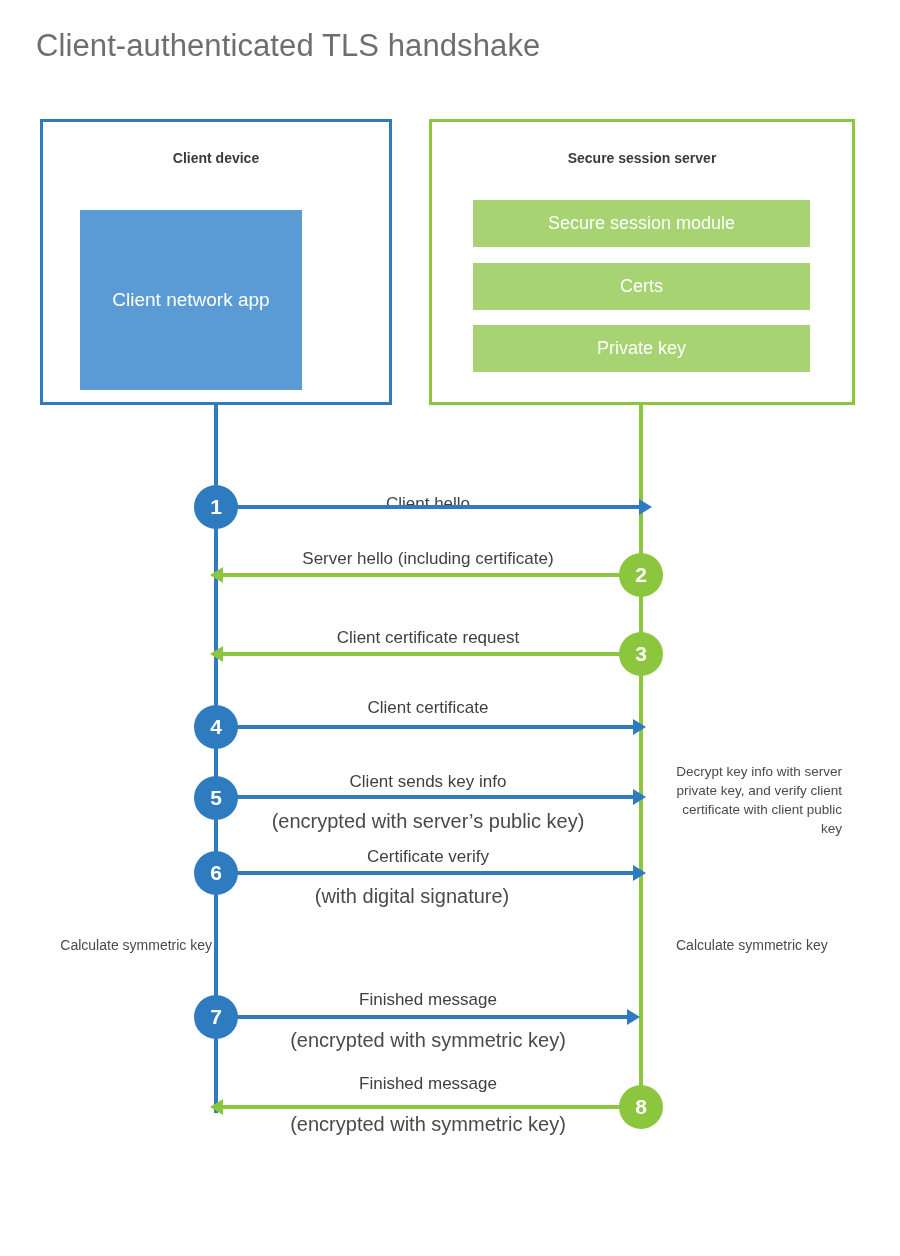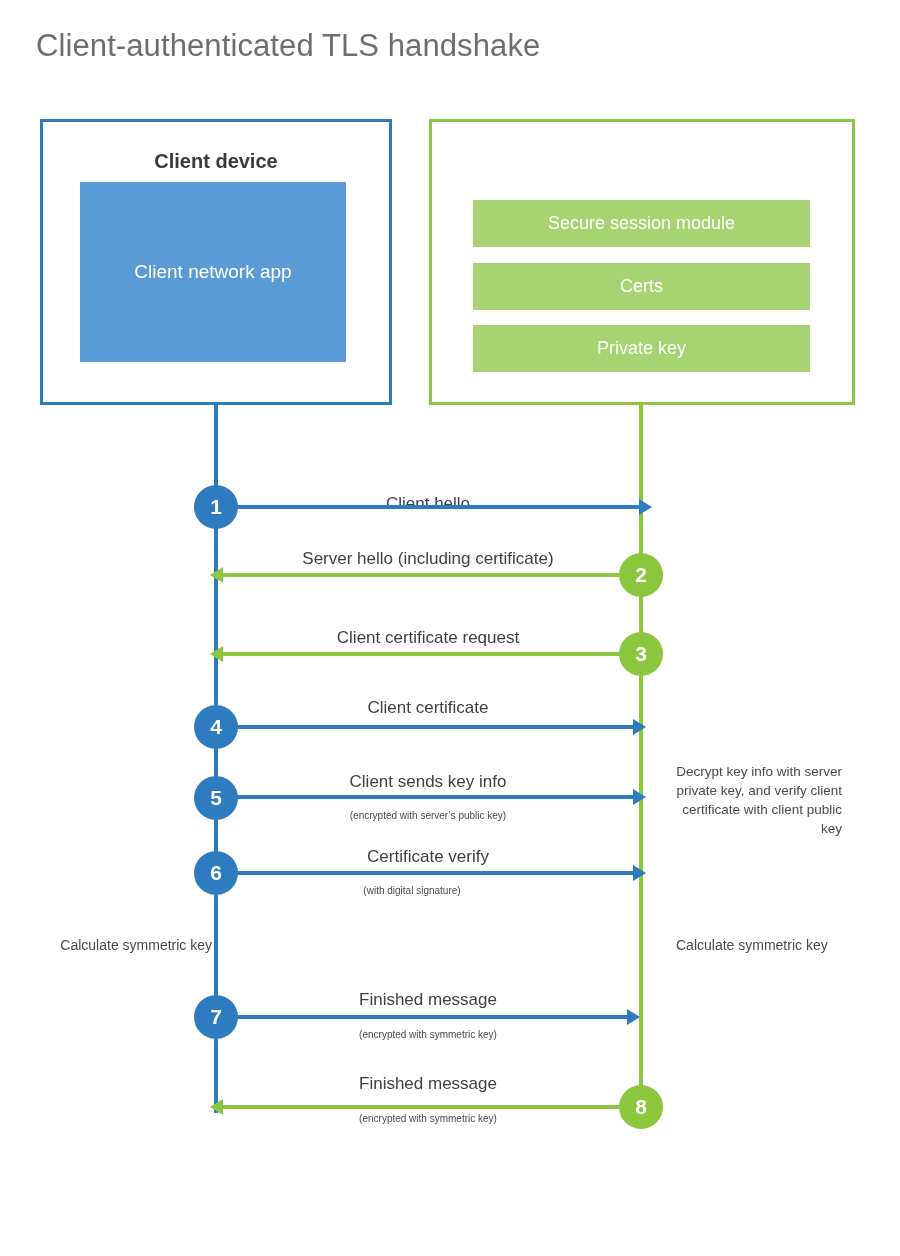--- a/index.html
+++ b/index.html
@@ -45,30 +45,30 @@
     width: 426px;
     height: 286px;
     border: 3px solid #8CC63F;
   }
   .actor-title {
     position: absolute;
     left: 0;
     right: 0;
     top: 28px;
     text-align: center;
-    font-size: 20px;
+    font-size: 14px;
     font-weight: bold;
     color: #3a3a3a;
   }
 
   #client-app {
     position: absolute;
     left: 37px;
-    top: 60px;
-    width: 266px;
+    top: 88px;
+    width: 222px;
     height: 180px;
     background: #5B9BD5;
     color: #ffffff;
     font-size: 19px;
     font-weight: 300;
     display: flex;
     align-items: center;
     justify-content: center;
     text-align: center;
     line-height: 1.35;
@@ -154,21 +154,21 @@
     position: absolute;
     font-size: 17px;
     font-weight: 300;
     color: #3f3f3f;
     text-align: center;
     white-space: nowrap;
     transform: translateX(-50%);
   }
   .step-sublabel {
     position: absolute;
-    font-size: 10px;
+    font-size: 20px;
     font-weight: 300;
     color: #4a4a4a;
     text-align: right;
     white-space: nowrap;
     transform: translateX(-50%);
   }
 
   
   .side-note {
     position: absolute;
@@ -202,20 +202,21 @@
 <body>
 
 <div id="diagram-title">Client-authenticated TLS handshake</div>
 
 <div class="actor-box" id="client-box">
   <div class="actor-title">Client device</div>
   <div id="client-app">Client network app</div>
 </div>
 
 <div class="actor-box" id="server-box">
+  <div class="actor-title">Secure session server</div>
   <div class="server-bar b1">Certs</div>
   <div class="server-bar b0">Secure session module</div>
   <div class="server-bar b2">Private key</div>
 </div>
 
 <div class="lifeline" id="client-lifeline"></div>
 <div class="lifeline" id="server-lifeline"></div>
 
 <div class="step-label" style="left:428px; top:478px;margin-top:16px;">Client hello</div>
 <div class="step-arrow blue" style="left:216px; top:505px; width:424px;">

